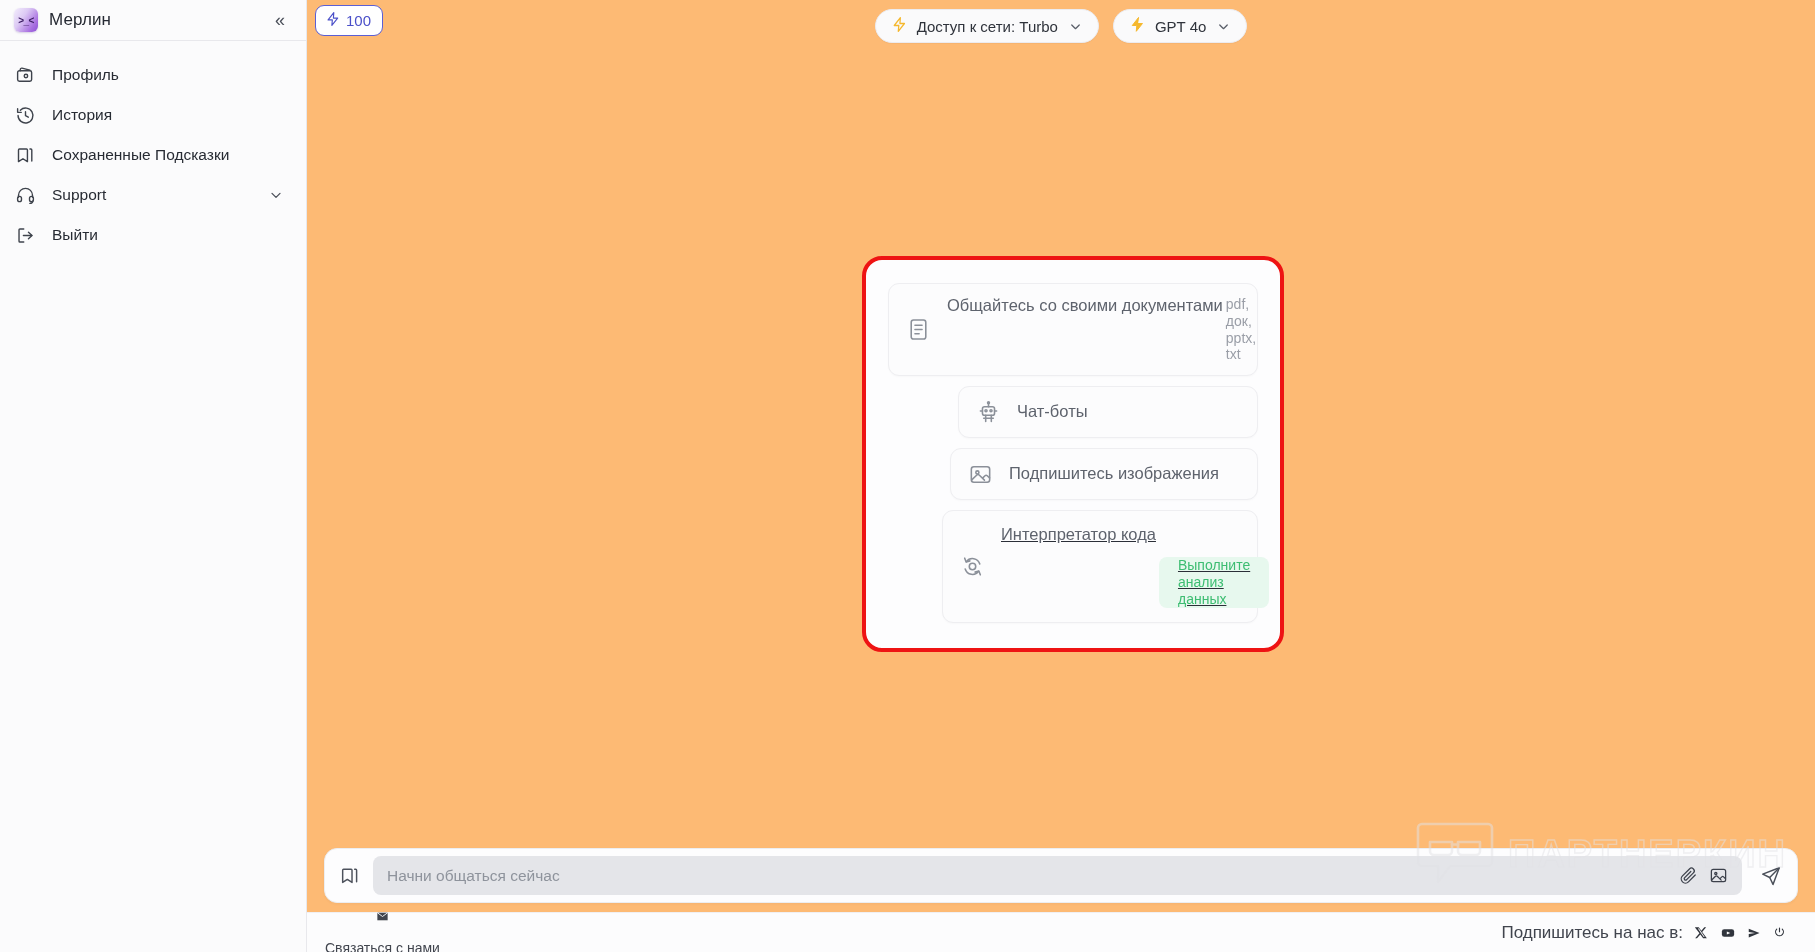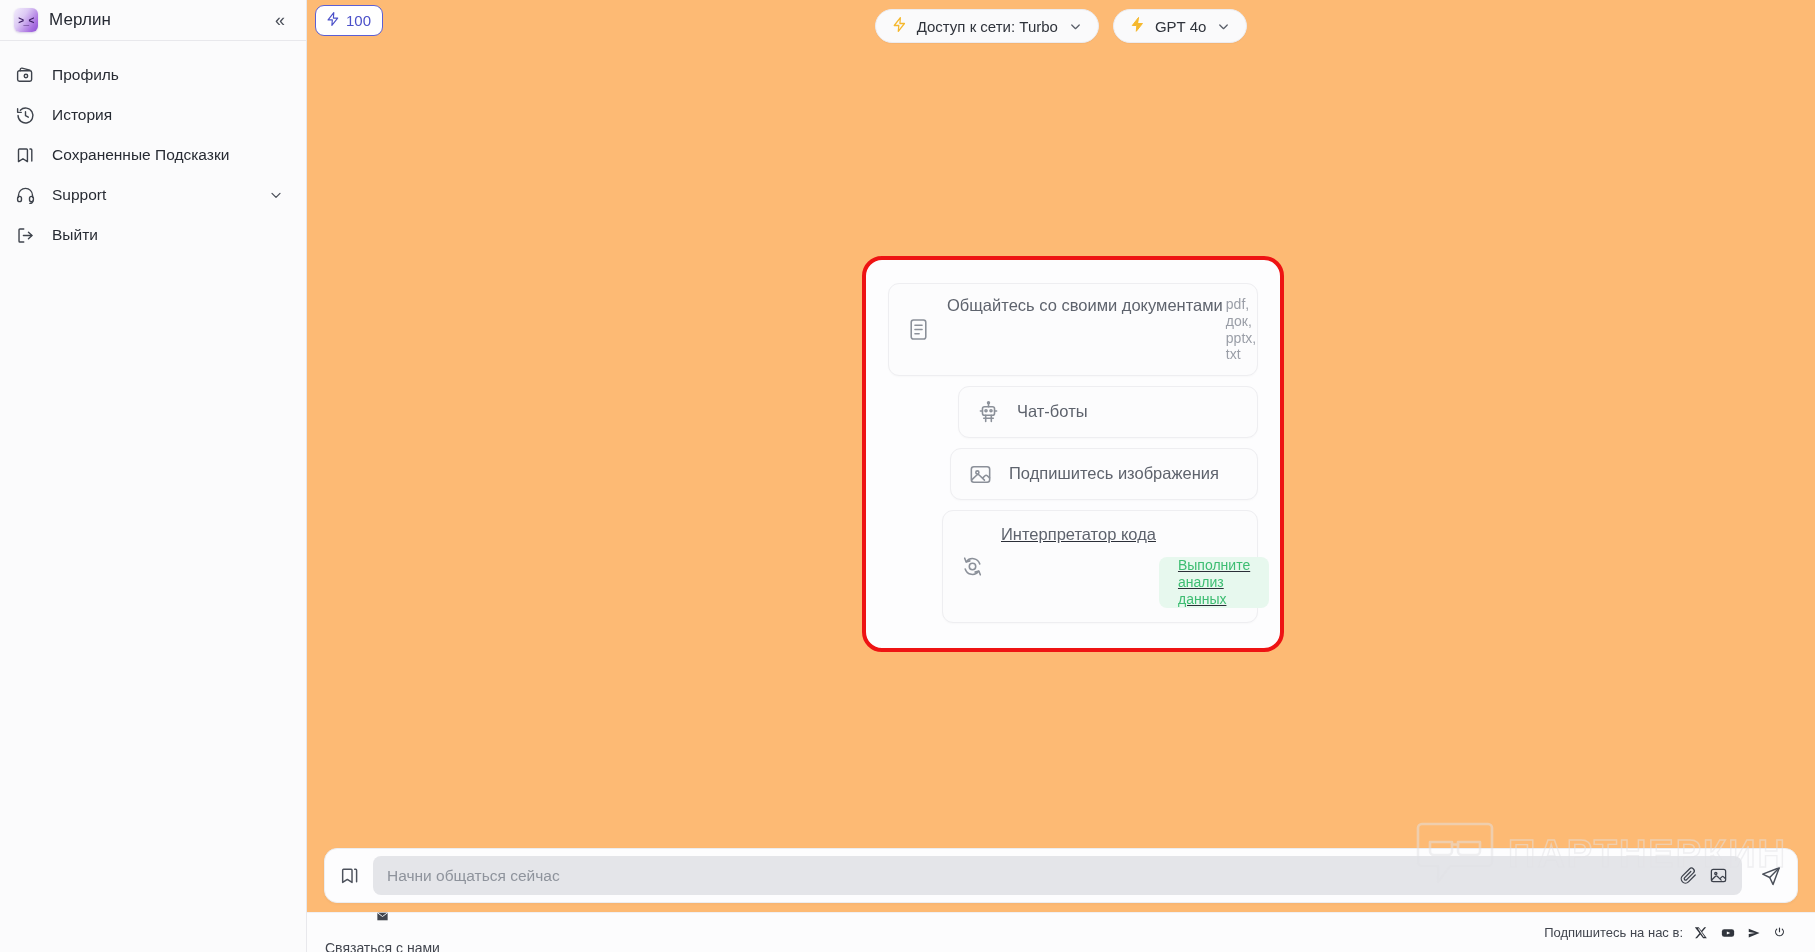--- a/index.html
+++ b/index.html
@@ -144,21 +144,21 @@
   .composer-field-icons { display: flex; align-items: center; gap: 11px; color:#3c414b; }
   .cf-ico { cursor: pointer; display: flex; align-items: center; }
   .send-btn { width: 34px; height: 34px; display:flex; align-items:center; justify-content:center; color:#4a4f59; cursor:pointer; border-radius:8px; margin-left:2px; }
 
   .footbar {
     height: 40px; display: flex; align-items: center; justify-content: space-between;
     padding: 0 28px 0 18px; border-top: 1px solid #f0f0f3; margin-top: 9px;
     background: #fcfcfd;
   }
   .contact { display: flex; align-items: center; gap: 14px; font-size: 14px; color: #41454e; cursor: pointer; flex-direction: column; }
-  .socials { display: flex; align-items: center; gap: 11px; font-size: 13px; color: #41454e; }
+  .socials { display: flex; align-items: center; gap: 11px; font-size: 17px; color: #41454e; }
   .social-ico { width: 15px; height: 15px; display:flex; align-items:center; justify-content:center; color:#30343c; cursor:pointer; }
 
   
   .watermark {
     position: absolute; right: 28px; bottom: 60px;
     display: flex; align-items: center; gap: 14px;
     pointer-events: none; user-select: none; opacity: .5;
   }
   .wm-text {
     font-size: 38px; font-weight: 700; letter-spacing: 2px;

